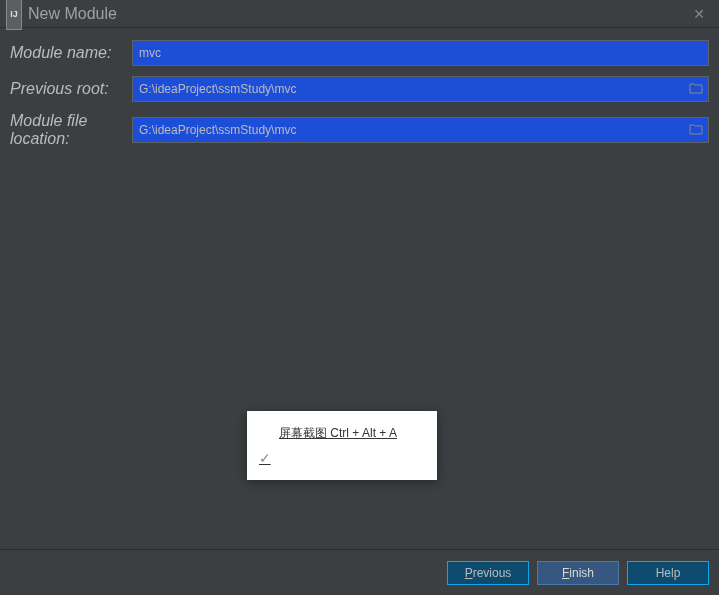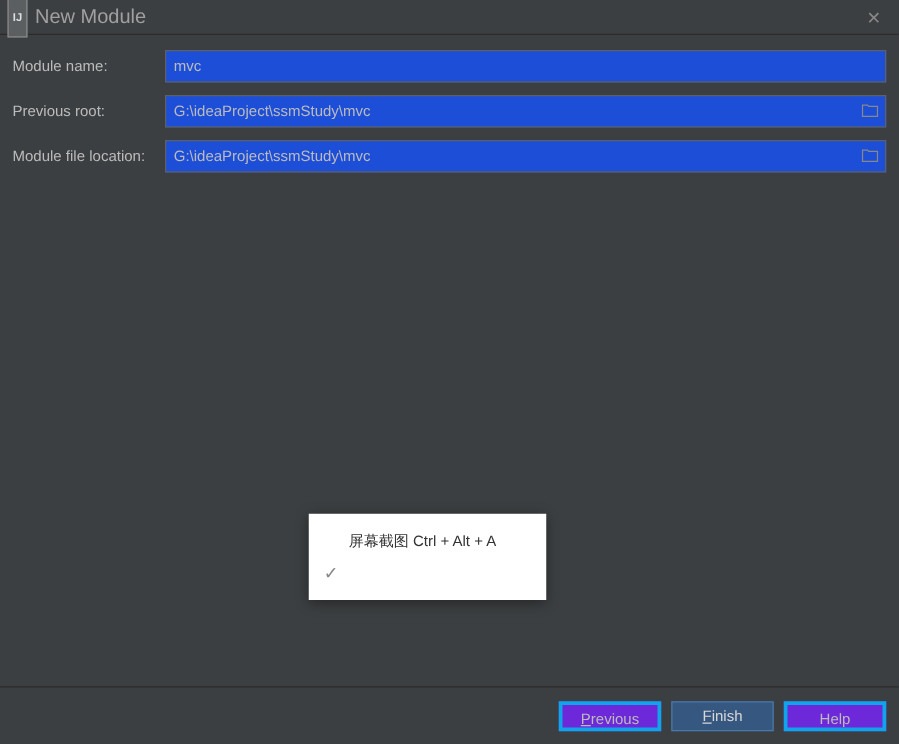--- a/index.html
+++ b/index.html
@@ -53,21 +53,22 @@
       padding: 12px 10px;
     }
     .form-row {
       display: flex;
       align-items: center;
       margin-bottom: 10px;
     }
     .form-label {
       width: 122px;
       color: #bbbbbb;
-      font-size: 12px;
+      font-size: 16px;
+      font-style: italic;
     }
     .form-input-wrap {
       flex: 1;
       position: relative;
       display: flex;
       align-items: center;
     }
     .form-input {
       width: 100%;
       background: #1d4ed8;
@@ -94,22 +95,22 @@
       border-top: 1px solid #2b2b2b;
       display: flex;
       align-items: center;
       justify-content: flex-end;
       padding: 0 10px;
       gap: 8px;
     }
     .btn {
       min-width: 82px;
       height: 24px;
-      background: #6d28d9;
-      border: 3px solid #0ea5e9;
+      background: #0c4a6e;
+      border: 1px solid #0ea5e9;
       color: #bbbbbb;
       font-size: 12px;
       cursor: pointer;
       text-align: center;
       line-height: 22px;
     }
     .btn-primary {
       background: #365880;
       border: 1px solid #4a78a8;
       color: #d8d8d8;
@@ -125,20 +126,21 @@
       width: 190px;
       background: #ffffff;
       box-shadow: 0 2px 10px rgba(0,0,0,0.4);
       padding: 10px 0;
     }
     .tooltip-line {
       display: flex;
       padding: 4px 12px;
       font-size: 12px;
       color: #333;
+      text-decoration: underline;
     }
     .tooltip-check {
       width: 20px;
       color: #888;
       font-size: 14px;
     }
     .tooltip-text {
       flex: 1;
     }
   </style>

